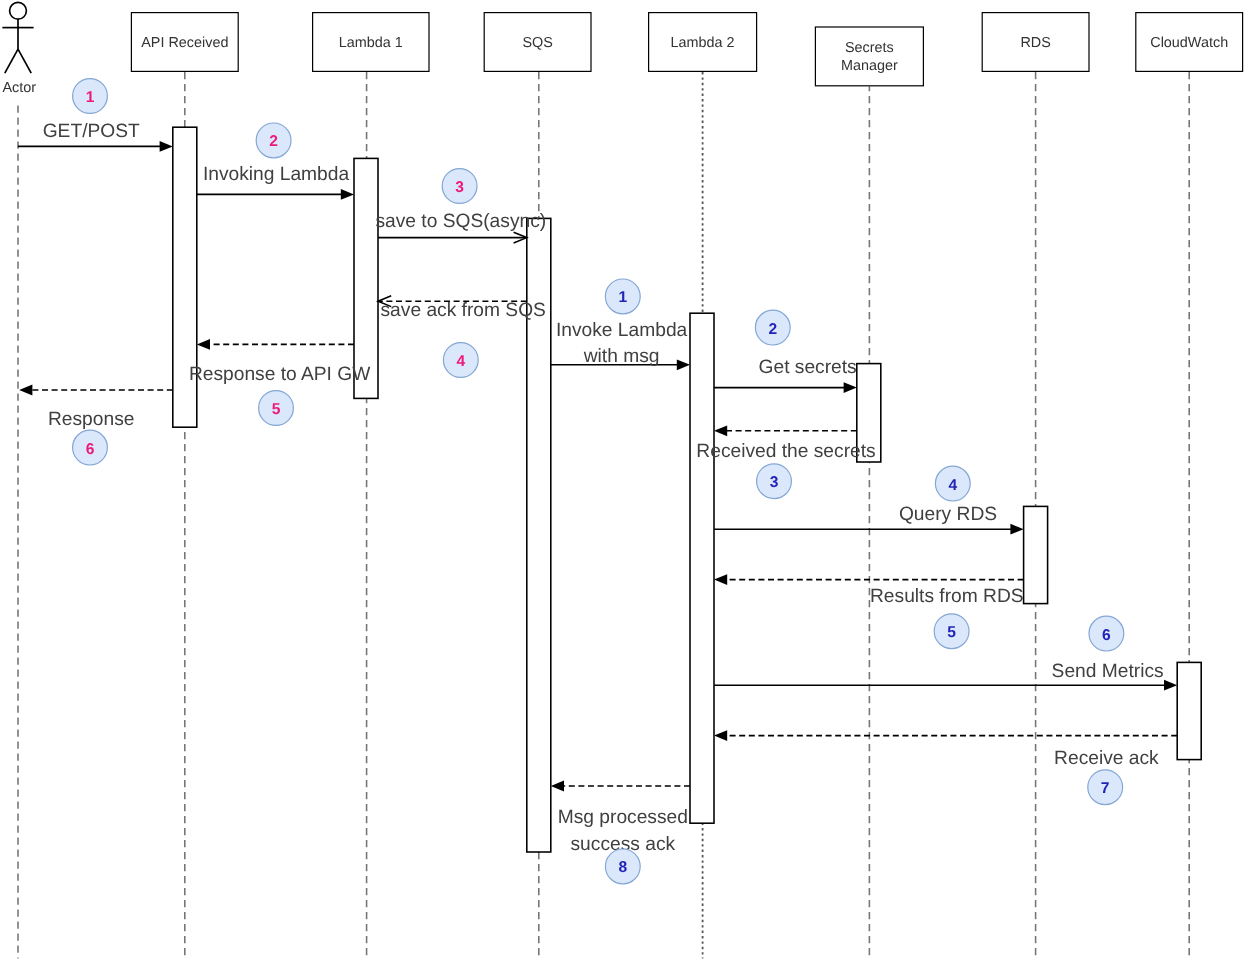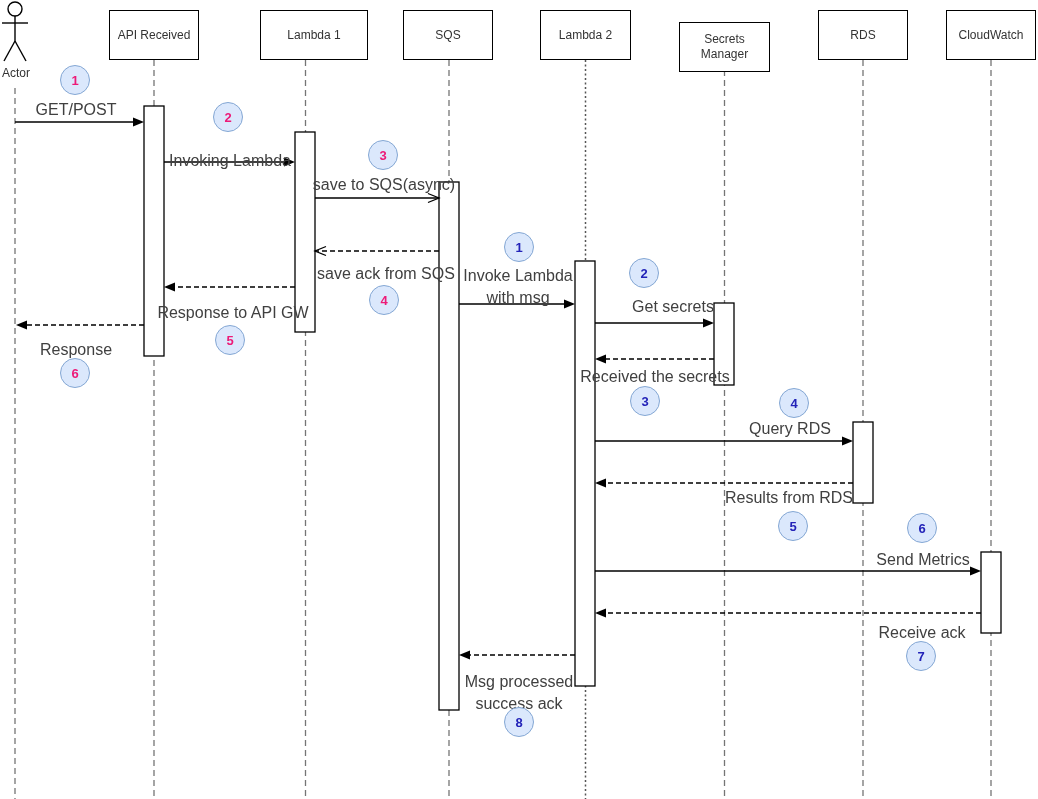--- a/index.html
+++ b/index.html
@@ -107,33 +107,33 @@
         <polygon points="595,613 606,608.5 606,617.5" fill="#000000"></polygon>
       </g>
       <g>
         <line x1="575" y1="655" x2="468" y2="655" stroke="#000000" stroke-width="1.3" stroke-dasharray="5,3"></line>
         <polygon points="459,655 470,650.5 470,659.5" fill="#000000"></polygon>
       </g>
     </svg>
   <div id="overlay">
       <div class="actor-label" style="left: -2px; top: 66px; width: 36px;">Actor</div>
       <div class="pbox" style="left: 109px; top: 10px; width: 90px; height: 50px;">API Received</div>
-      <div class="pbox" style="left: 260px; top: 10px; width: 108px; height: 50px;">Lambda 1</div>
+      <div class="pbox" style="left: 260px; top: 10px; width: 98px; height: 50px;">Lambda 1</div>
       <div class="pbox" style="left: 403px; top: 10px; width: 90px; height: 50px;">SQS</div>
       <div class="pbox" style="left: 540px; top: 10px; width: 91px; height: 50px;">Lambda 2</div>
       <div class="pbox" style="left: 679px; top: 10px; width: 91px; height: 50px; margin-top: 12px;">Secrets Manager</div>
       <div class="pbox" style="left: 818px; top: 10px; width: 90px; height: 50px;">RDS</div>
       <div class="pbox" style="left: 946px; top: 10px; width: 90px; height: 50px;">CloudWatch</div>
       <div class="mlabel nowrap" style="left: 76px; top: 99px;">GET/POST</div>
       <div class="badge" style="left: 60px; top: 65px; background: rgb(219, 232, 252); border: 1px solid rgb(132, 167, 212); color: rgb(237, 26, 120);">1</div>
-      <div class="mlabel nowrap" style="left: 230px; top: 135px; margin-top: 15px;">Invoking Lambda</div>
+      <div class="mlabel nowrap" style="left: 230px; top: 135px;">Invoking Lambda</div>
       <div class="badge" style="left: 213px; top: 102px; background: rgb(219, 232, 252); border: 1px solid rgb(132, 167, 212); color: rgb(237, 26, 120);">2</div>
       <div class="mlabel nowrap" style="left: 384px; top: 174px;">save to SQS(async)</div>
       <div class="badge" style="left: 368px; top: 140px; background: rgb(219, 232, 252); border: 1px solid rgb(132, 167, 212); color: rgb(237, 26, 120);">3</div>
-      <div class="mlabel nowrap" style="left: 386px; top: 263px; text-align: right;">save ack from SQS</div>
+      <div class="mlabel nowrap" style="left: 386px; top: 248px; text-align: right;">save ack from SQS</div>
       <div class="badge" style="left: 369px; top: 285px; background: rgb(219, 232, 252); border: 1px solid rgb(132, 167, 212); color: rgb(237, 26, 120);">4</div>
       <div class="mlabel nowrap" style="left: 233px; top: 302px;">Response to API GW</div>
       <div class="badge" style="left: 215px; top: 325px; background: rgb(219, 232, 252); border: 1px solid rgb(132, 167, 212); color: rgb(237, 26, 120);">5</div>
       <div class="mlabel nowrap" style="left: 76px; top: 339px;">Response</div>
       <div class="badge" style="left: 60px; top: 358px; background: rgb(219, 232, 252); border: 1px solid rgb(132, 167, 212); color: rgb(237, 26, 120);">6</div>
       <div class="mlabel" style="left: 518px; top: 265px; width: 116px;">Invoke Lambda with msg</div>
       <div class="badge" style="left: 504px; top: 232px; background: rgb(219, 232, 252); border: 1px solid rgb(132, 167, 212); color: rgb(35, 35, 184);">1</div>
       <div class="mlabel nowrap" style="left: 657px; top: 296px; margin-left: 16px;">Get secrets</div>
       <div class="badge" style="left: 629px; top: 258px; background: rgb(219, 232, 252); border: 1px solid rgb(132, 167, 212); color: rgb(35, 35, 184);">2</div>
       <div class="mlabel nowrap" style="left: 655px; top: 366px;">Received the secrets</div>

